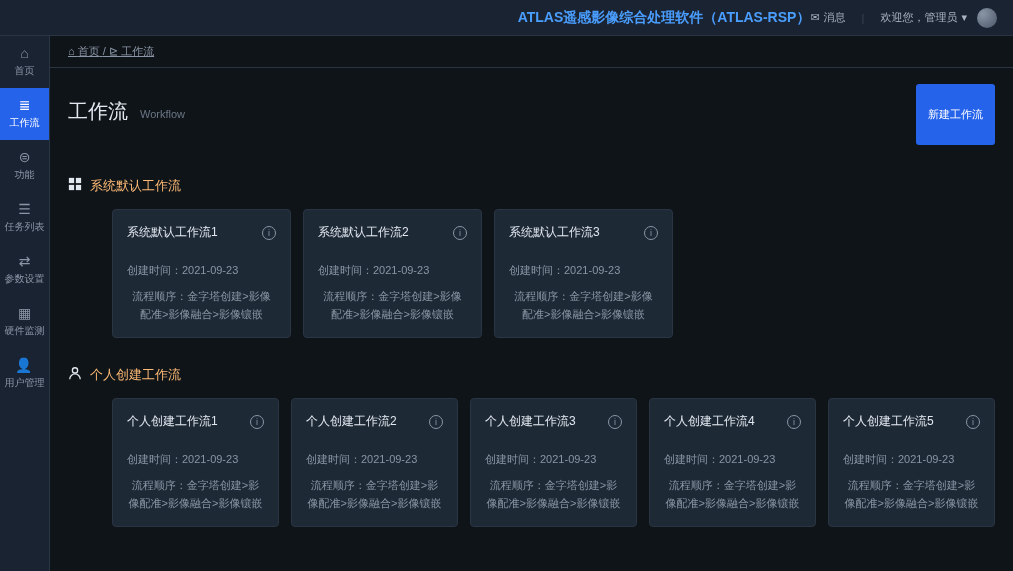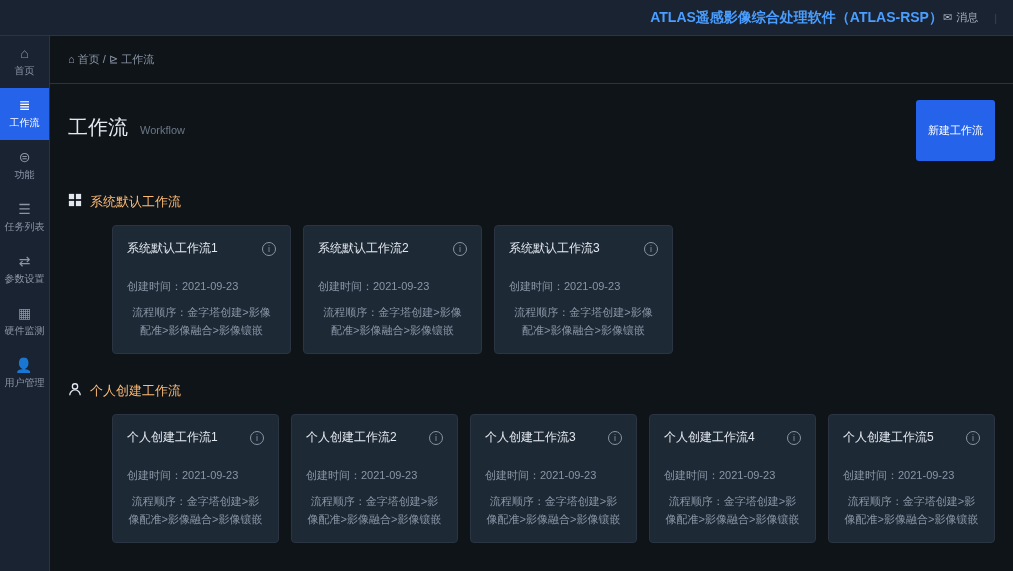--- a/index.html
+++ b/index.html
@@ -77,24 +77,25 @@
       font-size: 14px;
       line-height: 1;
     }
     .main {
       flex: 1;
       display: flex;
       flex-direction: column;
       overflow: hidden;
     }
     .breadcrumb {
-      padding: 16px 18px;
+      padding: 8px 18px;
       font-size: 11px;
       color: #8a95a5;
       border-bottom: 1px solid #2a3442;
+      text-decoration: underline;
     }
     .content {
       flex: 1;
       padding: 16px 18px;
       overflow-y: auto;
     }
     .page-title-row {
       display: flex;
       align-items: baseline;
       margin-bottom: 32px;
@@ -186,20 +187,25 @@
 <body>
 
 <div class="header">
   <div class="header-title">ATLAS遥感影像综合处理软件（ATLAS-RSP）</div>
   <div class="header-right">
     <div class="header-link">
       <span>✉</span>
       <span>消息</span>
     </div>
     <span class="divider">|</span>
+    <div class="header-link">
+      <span>欢迎您，管理员</span>
+      <span>▾</span>
+      <div class="avatar"></div>
+    </div>
   </div>
 </div>
 
 <div class="layout">
   <div class="sidebar">
     <div class="sidebar-item">
       <span class="sidebar-icon">⌂</span>
       <span>首页</span>
     </div>
     <div class="sidebar-item active">

